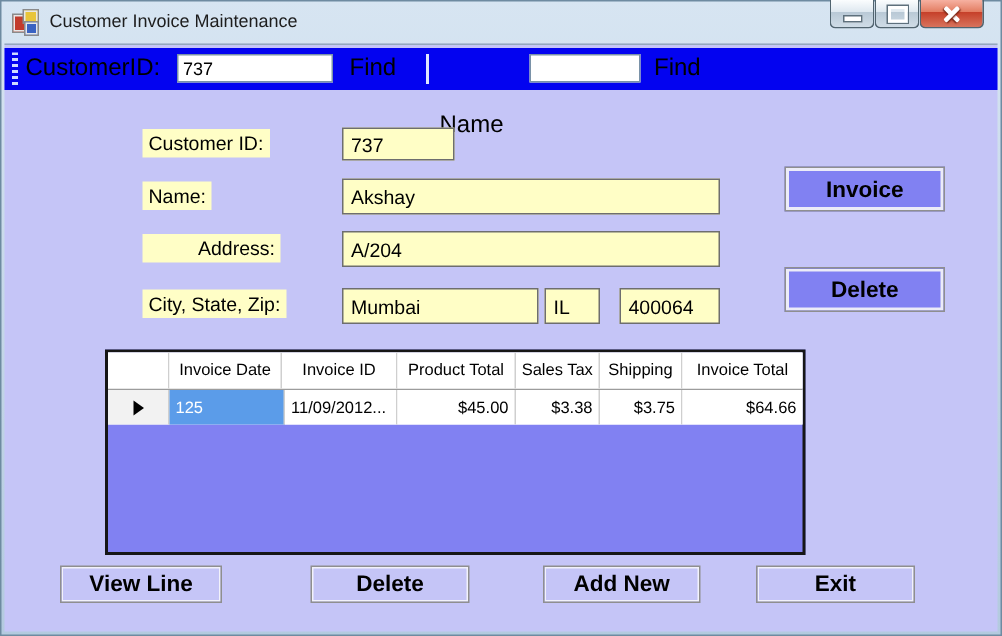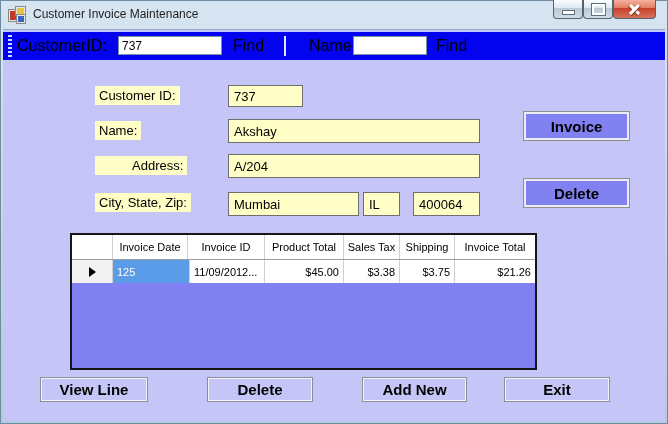--- a/index.html
+++ b/index.html
@@ -76,21 +76,21 @@
   </div>
 
   <div class="client"></div>
 
   <div class="toolbar">
     <div class="grip"></div>
     <div class="tb-label" style="left:14px;">CustomerID:</div>
     <input class="tb-input" style="left: 115px; width: 104px;" value="737">
     <div class="tb-label" style="left:230px;cursor:pointer;">Find</div>
     <div class="tb-sep"></div>
-    <div class="tb-label" style="left:306px;">Name</div>
+    <div class="tb-label" style="left:290px;margin-top:38px;">Name</div>
     <input class="tb-input" style="left: 350px; width: 74px;" value="">
     <div class="tb-label" style="left:433px;cursor:pointer;">Find</div>
   </div>
 
   <div class="ylabel" style="left:95px;top:86px;">Customer ID:</div>
   <div class="yfield" style="left:228px;top:85px;width:75px;height:22px;">737</div>
 
   <div class="ylabel" style="left:95px;top:121px;">Name:</div>
   <div class="yfield" style="left:228px;top:119px;width:252px;height:24px;">Akshay</div>
 
@@ -118,21 +118,21 @@
     </div>
     <div class="g-row">
       <div class="cell c0 rowsel">
           <span class="arrow"></span>
         </div>
       <div class="cell c1 sel">125</div>
       <div class="cell c2">11/09/2012...</div>
       <div class="cell c3 num">$45.00</div>
       <div class="cell c4 num">$3.38</div>
       <div class="cell c5 num">$3.75</div>
-      <div class="cell c6 num">$21.26</div>
+      <div class="cell c6 num">$64.66</div>
     </div>
   </div>
 
   <div class="fbtn" style="left:40px;width:108px;">View Line</div>
   <div class="fbtn" style="left:207px;width:106px;">Delete</div>
   <div class="fbtn" style="left:362px;width:105px;">Add New</div>
   <div class="fbtn" style="left:504px;width:106px;">Exit</div>
 
 </div>
 

